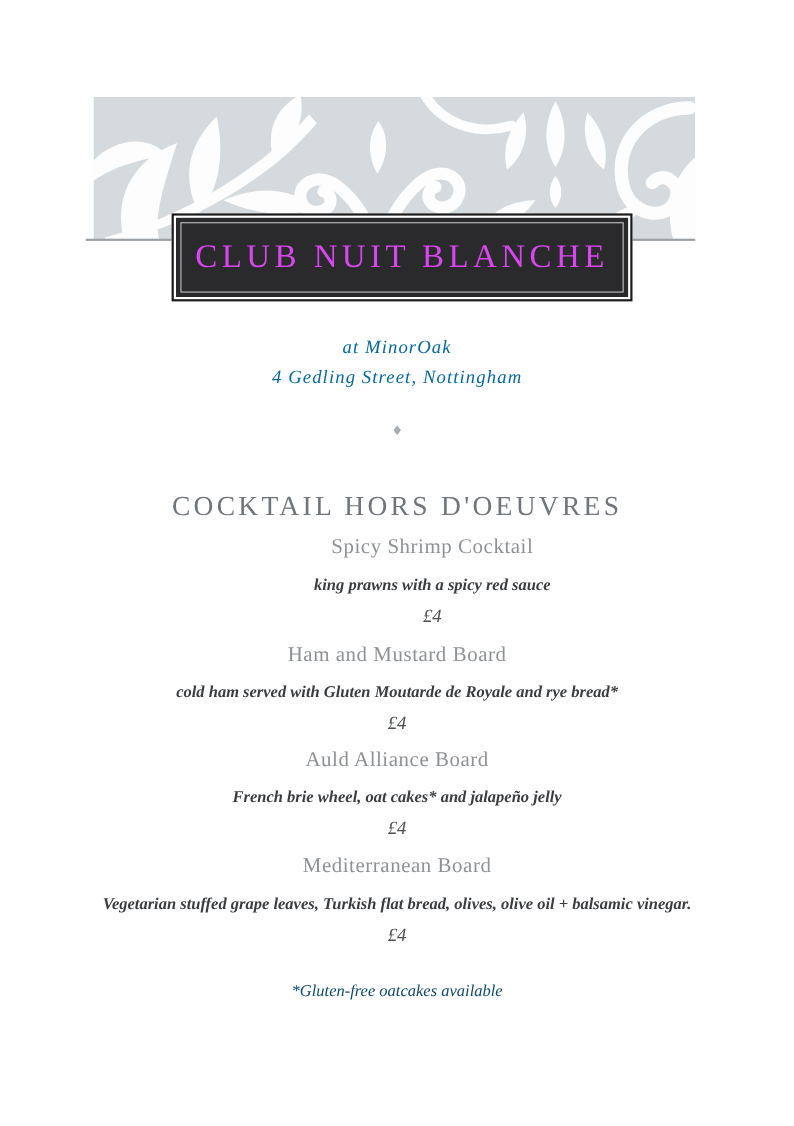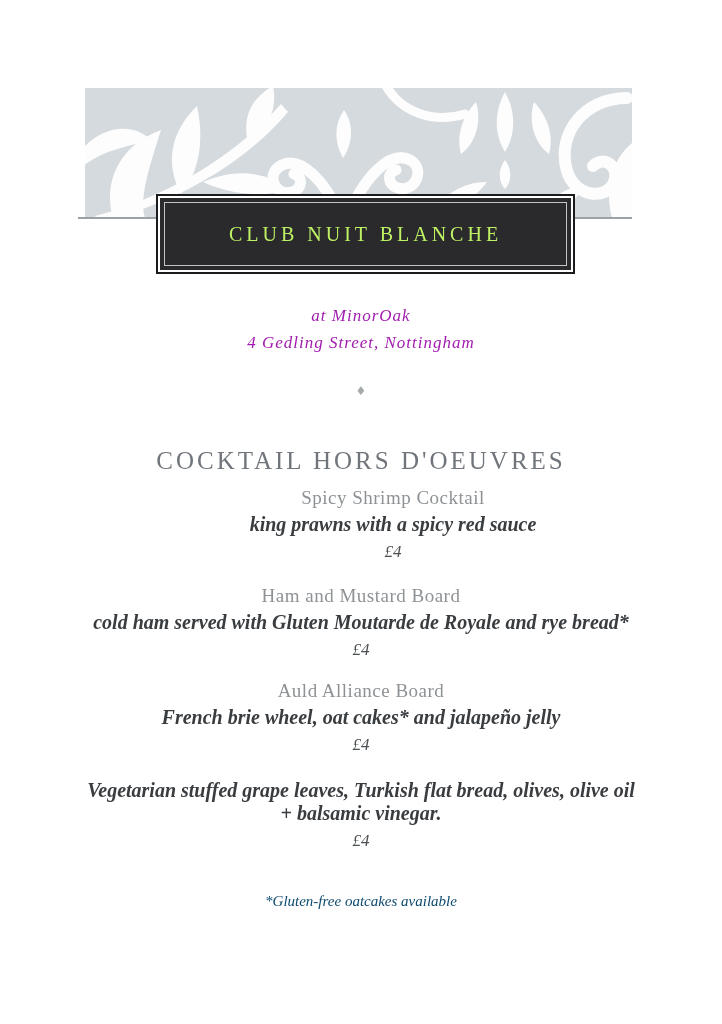--- a/index.html
+++ b/index.html
@@ -45,37 +45,37 @@
     display: flex; align-items: center; justify-content: center;
   }
   .title-box-inner::before {
     content: "";
     position: absolute;
     top: 4px; left: 4px; right: 4px; bottom: 4px;
     border: 1px solid rgba(255,255,255,0.72);
     pointer-events: none;
   }
   .title-text {
-    color: #bef264;
-    font-size: 20px;
+    color: #d946ef;
+    font-size: 30px;
     letter-spacing: 4px;
     white-space: nowrap;
   }
 
   
   .center-line {
     position: absolute;
     left: 0; width: 722px;
     text-align: center;
   }
   .venue-line {
     font-style: italic;
     font-size: 17px;
     letter-spacing: 1px;
-    color: #a21caf;
+    color: #0369a1;
   }
   .venue-1 { top: 306px; }
   .venue-2 { top: 333px; }
 
   .ornament {
     top: 384px;
     font-size: 12px;
     color: #a7abae;
     font-family: "DejaVu Sans", sans-serif;
   }
@@ -100,25 +100,25 @@
 
   .item-name {
     font-size: 19px;
     line-height: 24px;
     color: #8e9295;
     letter-spacing: 0.5px;
   }
   .item-desc {
     font-style: italic;
     font-weight: 600;
-    font-size: 20px;
+    font-size: 15px;
     line-height: 23px;
     color: #3a3d40;
     max-width: 560px;
-    margin: 3px auto 0 auto;
+    margin: 11px auto 0 auto;
   }
   .item-price {
     font-style: italic;
     font-size: 17px;
     line-height: 24px;
     color: #4c5053;
     margin-top: 4px;
   }
 
   .footnote {
@@ -193,19 +193,20 @@
     <div class="item-price">£4</div>
   </div>
 
   <div class="menu-item item-3">
     <div class="item-name">Auld Alliance Board</div>
     <div class="item-desc">French brie wheel, oat cakes* and jalapeño jelly</div>
     <div class="item-price">£4</div>
   </div>
 
   <div class="menu-item item-4">
+    <div class="item-name">Mediterranean Board</div>
     <div class="item-desc">Vegetarian stuffed grape leaves, Turkish flat bread, olives, olive oil + balsamic vinegar.</div>
     <div class="item-price">£4</div>
   </div>
 
   <div class="center-line footnote">*Gluten-free oatcakes available</div>
 
 </div>
 
 </body></html>

